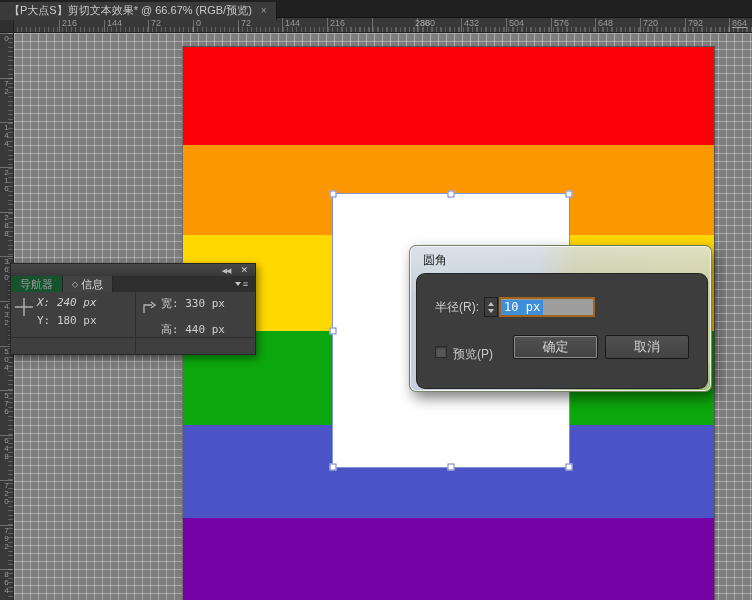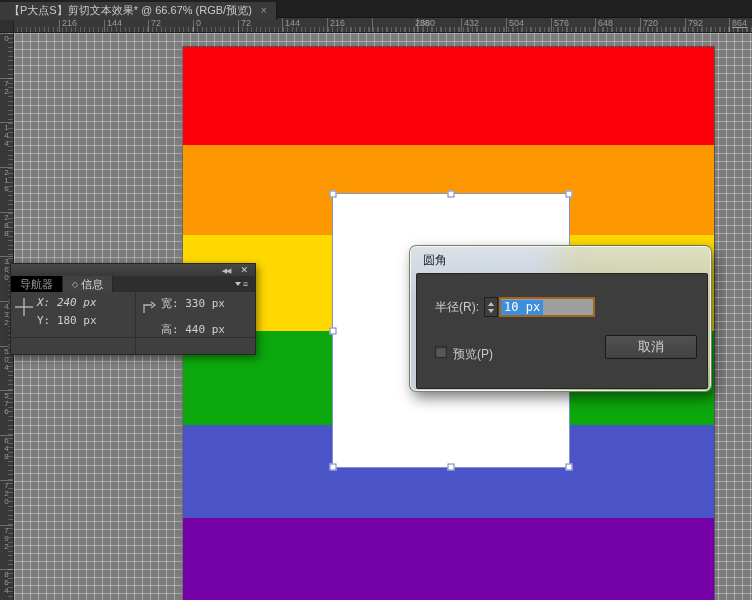--- a/index.html
+++ b/index.html
@@ -53,21 +53,21 @@
   .panel { position:absolute; left:10px; top:263px; width:246px; height:92px;
            background:#3f3f3f; border:1px solid #262626;
            box-shadow:2px 3px 8px rgba(0,0,0,.45); z-index:20; }
   .panel-header { height:12px; background:linear-gradient(#474747,#383838);
            display:flex; align-items:center; justify-content:flex-end; gap:10px; padding:0 7px; }
   .panel-collapse { font-size:7px; color:#bdbdbd; letter-spacing:-1px; line-height:7px; }
   .panel-close { font-size:9px; color:#cfcfcf; line-height:9px; }
   .panel-tabs { height:16px; background:#2e2e2e; display:flex; align-items:stretch; }
   .ptab { display:flex; align-items:center; gap:3px; padding:0 9px; font-size:11px;
           border-right:1px solid #262626; }
-  .ptab.inactive { background:#000000; color:#9b9b9b;font-family:Liberation Mono, monospace; }
+  .ptab.inactive { background:#14532d; color:#9b9b9b;font-family:Liberation Mono, monospace; }
   .ptab.active { background:#424242; color:#dcdcdc; }
   .ptab-icon { font-size:8px; color:#bdbdbd; }
   .panel-menu { margin-left:auto; display:flex; align-items:center; gap:2px; padding-right:7px; }
   .panel-menu .tri { width:0; height:0; border-left:3px solid transparent;
           border-right:3px solid transparent; border-top:4px solid #c4c4c4; }
   .panel-menu .bars { font-size:9px; color:#c4c4c4; line-height:9px; }
   .panel-body { position:relative; height:62px; font-family:"DejaVu Sans Mono", monospace;
           font-size:11px; color:#cfcfcf; }
   .pb-vdiv { position:absolute; left:124px; top:0; bottom:0; width:1px; background:#2e2e2e; }
   .pb-hdiv { position:absolute; left:0; right:0; top:45px; height:1px; background:#2e2e2e; }
@@ -79,21 +79,21 @@
   .dialog { position:absolute; left:409px; top:245px; width:303px; height:147px;
             border-radius:7px; z-index:30;
             border:1px solid rgba(70,85,45,.65);
             box-shadow:inset 0 0 0 1px rgba(255,255,255,.75), 4px 6px 14px rgba(0,0,0,.5);
             background:
               radial-gradient(ellipse 62% 48% at 80% 104%, rgba(30,145,35,.50), rgba(30,145,35,0) 62%),
               linear-gradient(to bottom, rgba(255,255,255,.38), rgba(255,255,255,0) 34%),
               linear-gradient(to right, #c6d0dc 0%, #c4cedb 42%, #c8c9a5 55%, #cccd9e 100%); }
   .dialog-title { position:absolute; left:13px; top:6px; font-size:12px; color:#1e1e1e; }
   .dialog-body { position:absolute; left:6px; top:27px; width:292px; height:116px;
-            background:#3d3d3d; border:1px solid rgba(0,0,0,.4); border-radius:2px; }
+            background:#3d3d3d; border:1px solid rgba(0,0,0,.4); border-radius:9px; }
   .radius-row { position:absolute; left:18px; top:23px; height:20px; display:flex; align-items:center; }
   .radius-label { font-size:12px; color:#cccccc; margin-right:5px; white-space:nowrap; }
   .spinner { width:14px; height:20px; background:#3e3e3e; border:1px solid #1f1f1f;
             display:flex; flex-direction:column; align-items:center; justify-content:center; gap:3px; }
   .spin-up { width:0; height:0; border-left:3px solid transparent; border-right:3px solid transparent;
             border-bottom:4px solid #c0c0c0; }
   .spin-down { width:0; height:0; border-left:3px solid transparent; border-right:3px solid transparent;
             border-top:4px solid #c0c0c0; }
   .radius-input { width:96px; height:20px; margin-left:1px; background:#9e9e9e;
             border:2px solid #a3651e; display:flex; align-items:center; }
@@ -101,21 +101,21 @@
             font-family:"DejaVu Sans Mono", monospace; padding:0 3px; white-space:pre; }
   .preview-row { position:absolute; left:18px; top:72px; display:flex; align-items:flex-start; }
   .checkbox { width:12px; height:12px; background:#575757; border:1px solid #2a2a2a;
             box-shadow:inset 0 1px 2px rgba(0,0,0,.45); }
   .preview-label { font-size:12px; color:#c8c8c8; margin-left:6px; white-space:nowrap; }
   .dlg-btn { position:absolute; top:61px; height:24px; border:1px solid #191919; border-radius:2px;
             background:linear-gradient(#515151,#424242); color:#d2d2d2; font-size:13px;
             display:flex; align-items:center; justify-content:center;
             font-family:"Liberation Sans", sans-serif; }
   .btn-ok { left:96px; width:85px; box-shadow:inset 0 0 0 1px #8d8d8d; }
-  .btn-cancel { left:188px; width:92px; }
+  .btn-cancel { left:188px; width:84px; }
 </style>
 </head>
 <body>
 
 <div class="app">
 
   <div class="canvas">
     <div class="artboard" style="left: 169px; top: 14px; width: 531px; bottom: 0px;">
         <div class="stripe" style="background: rgb(251, 0, 9); height: 98px;"></div>
         <div class="stripe" style="background: rgb(252, 151, 2); height: 90px;"></div>
@@ -313,17 +313,18 @@
           <div class="spin-down"></div>
         </div>
         <div class="radius-input">
           <span class="radius-selected">10 px</span>
         </div>
       </div>
       <div class="preview-row">
         <div class="checkbox"></div>
         <span class="preview-label">预览(P)</span>
       </div>
+      <div class="dlg-btn btn-ok">确定</div>
       <div class="dlg-btn btn-cancel">取消</div>
     </div>
   </div>
 
 </div>
 
 </body></html>

